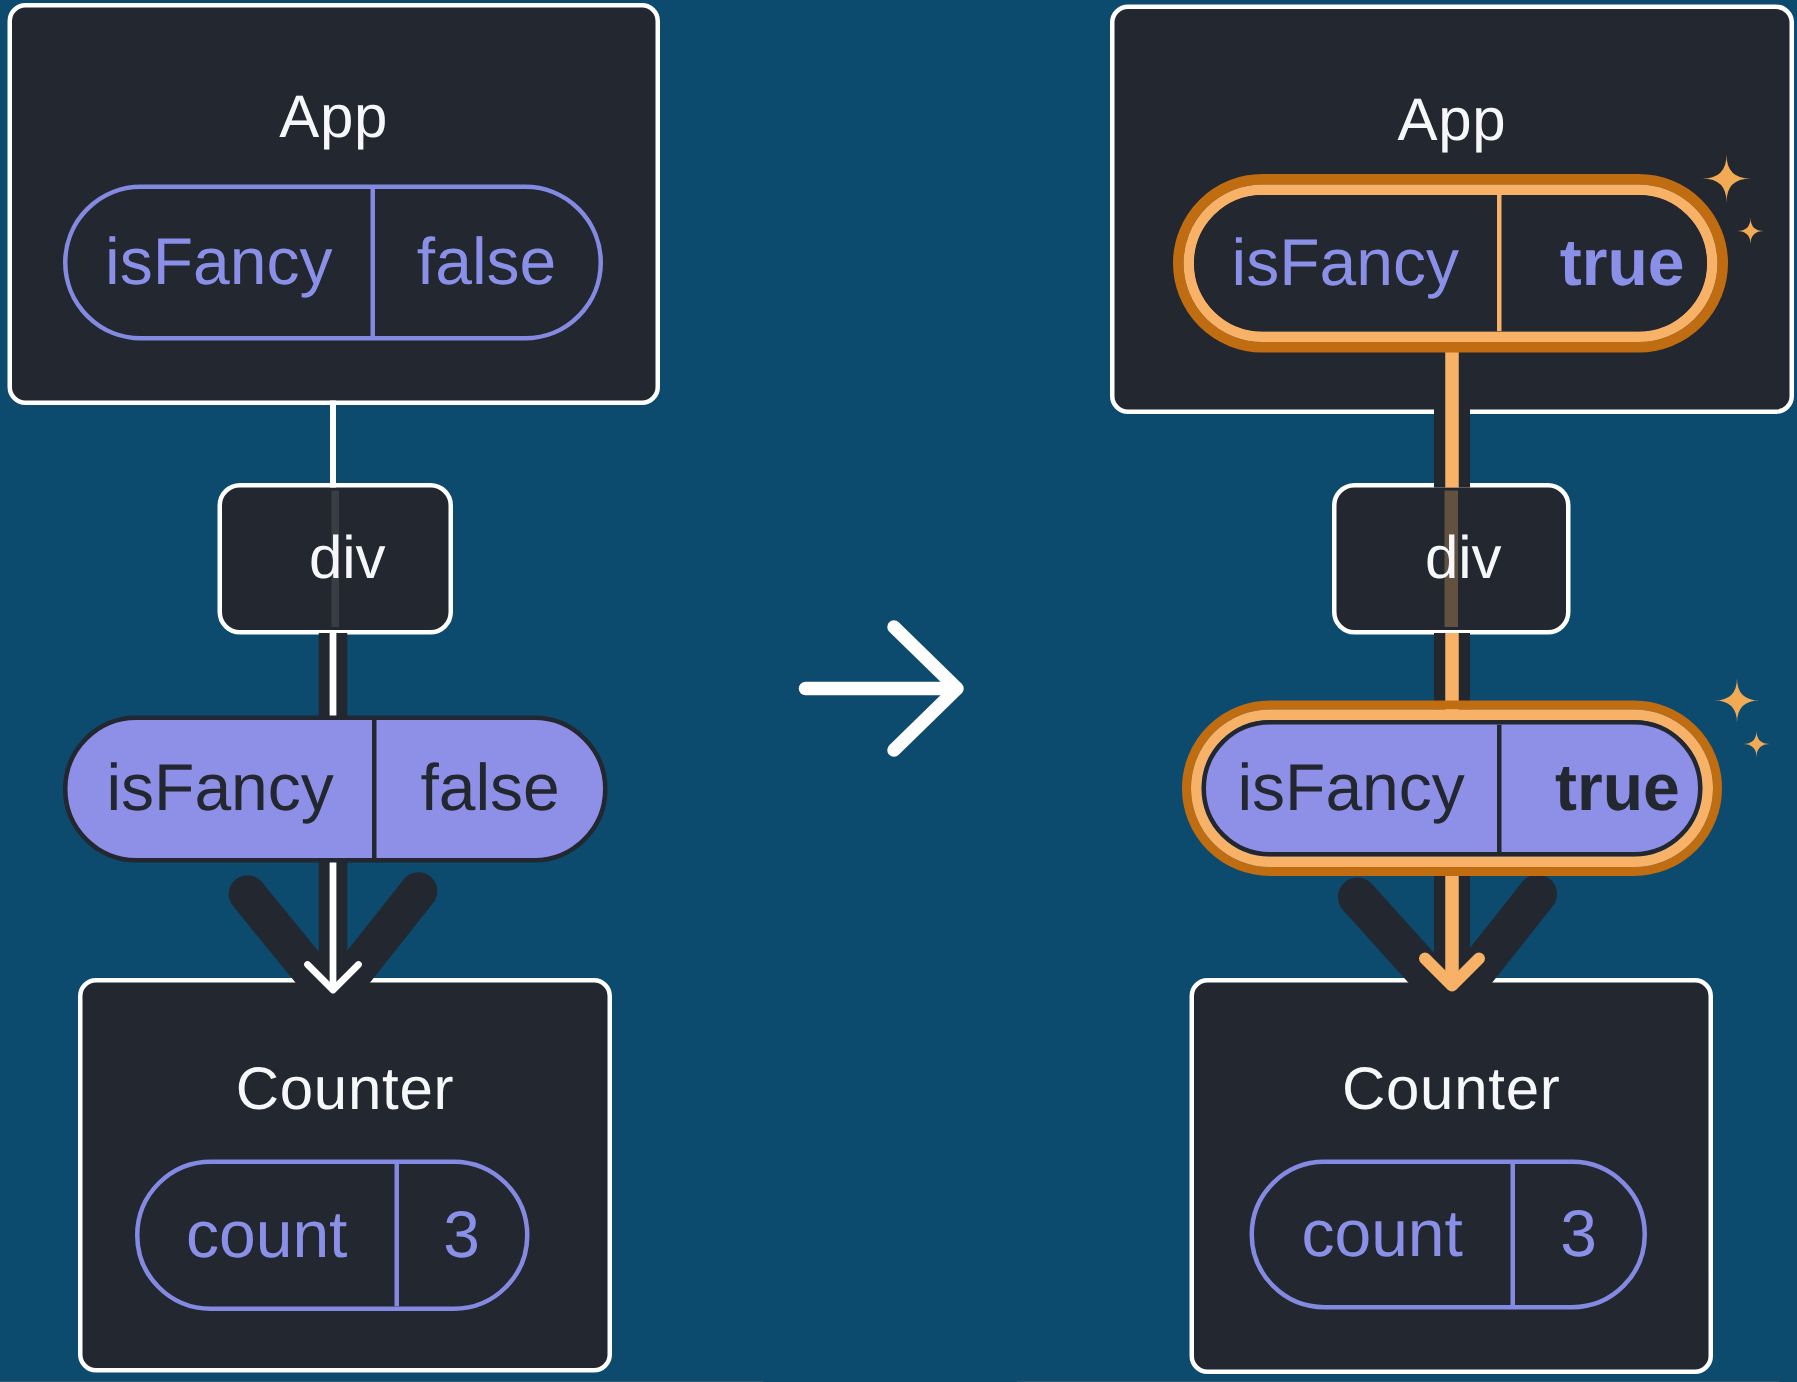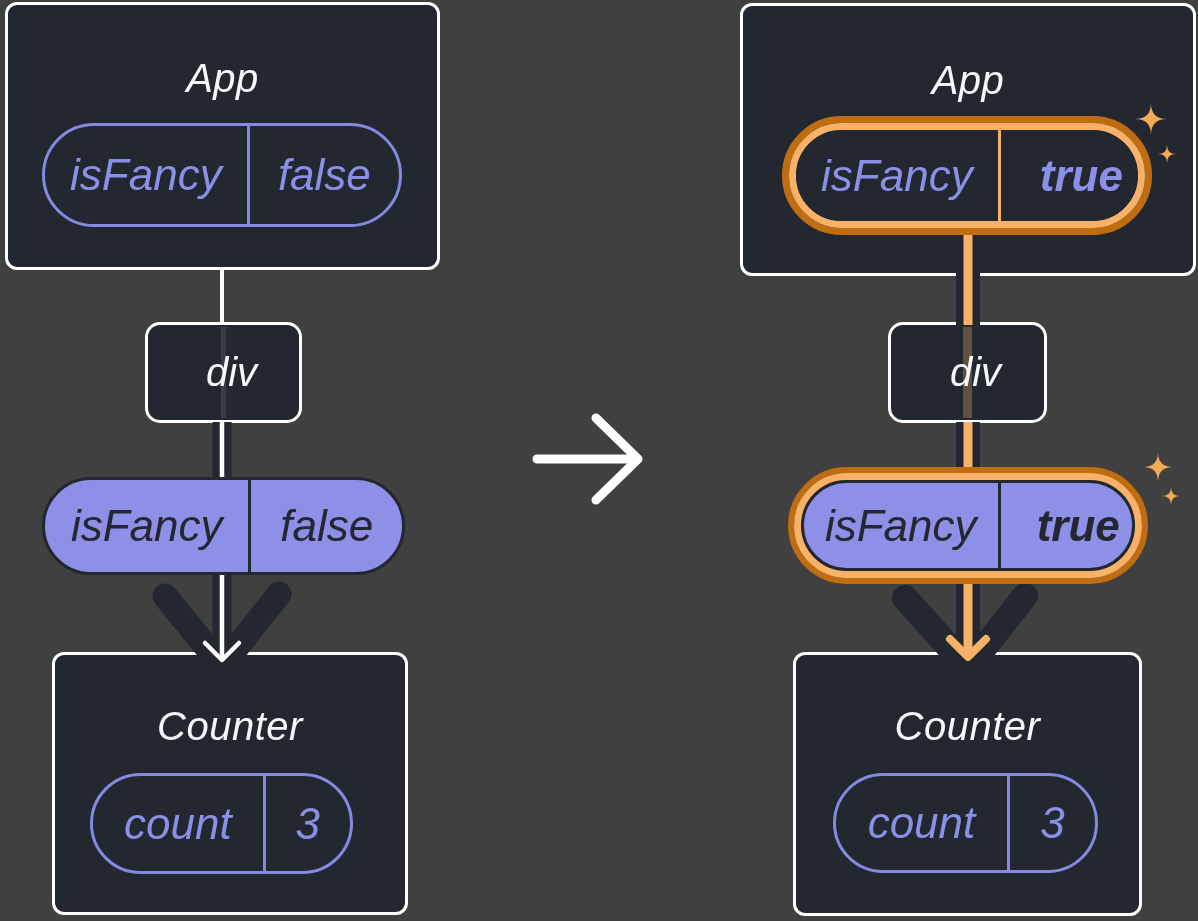--- a/index.html
+++ b/index.html
@@ -1,20 +1,19 @@
 <!DOCTYPE html>
 <html><head>
 <meta charset="utf-8">
 <style>
   html,body { margin:0; padding:0; background:#4C6770; }
   .canvas {
     position:relative; width:1198px; height:921px; overflow:hidden;
-    background:#404040;
+    background:#0c4a6e;
     font-family:"Liberation Sans", sans-serif;
-    font-style:italic;
   }
   .layer { position:absolute; inset:0; }
   .boxes   { z-index:1; }
   .overlay { z-index:5; pointer-events:none; }
   .pills   { z-index:10; }
 
   
   .box {
     position:absolute; background:#23272F; border:3px solid #FFFFFF;
     border-radius:12px; box-sizing:border-box;

